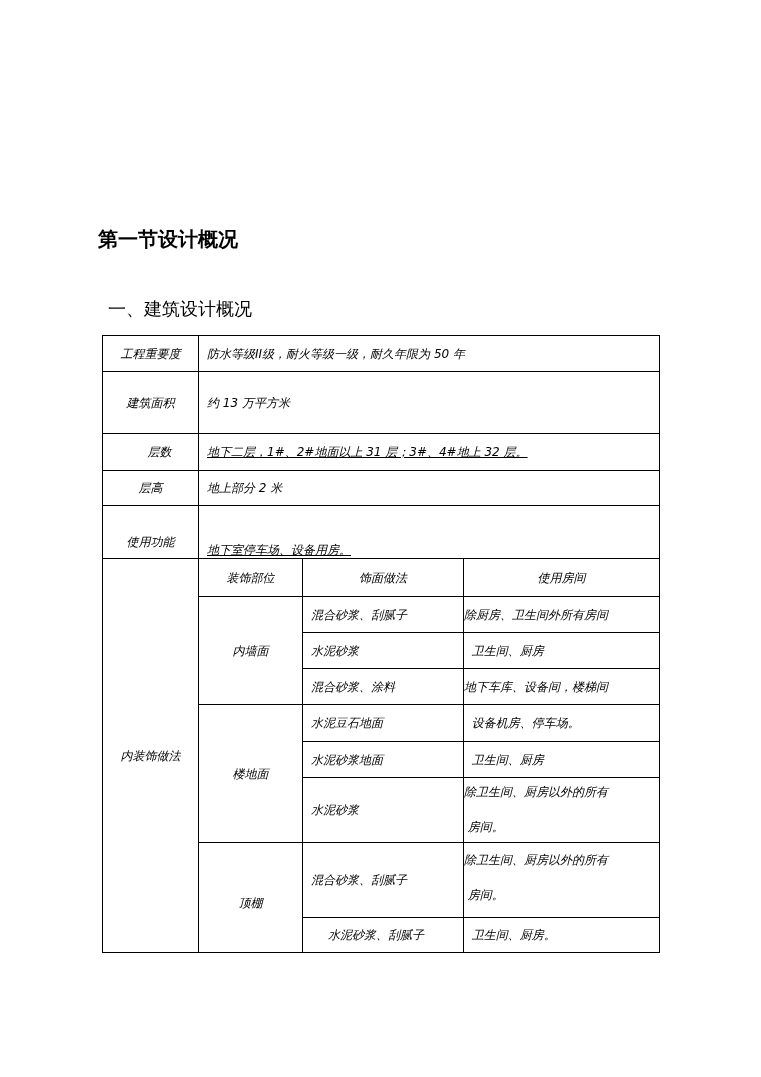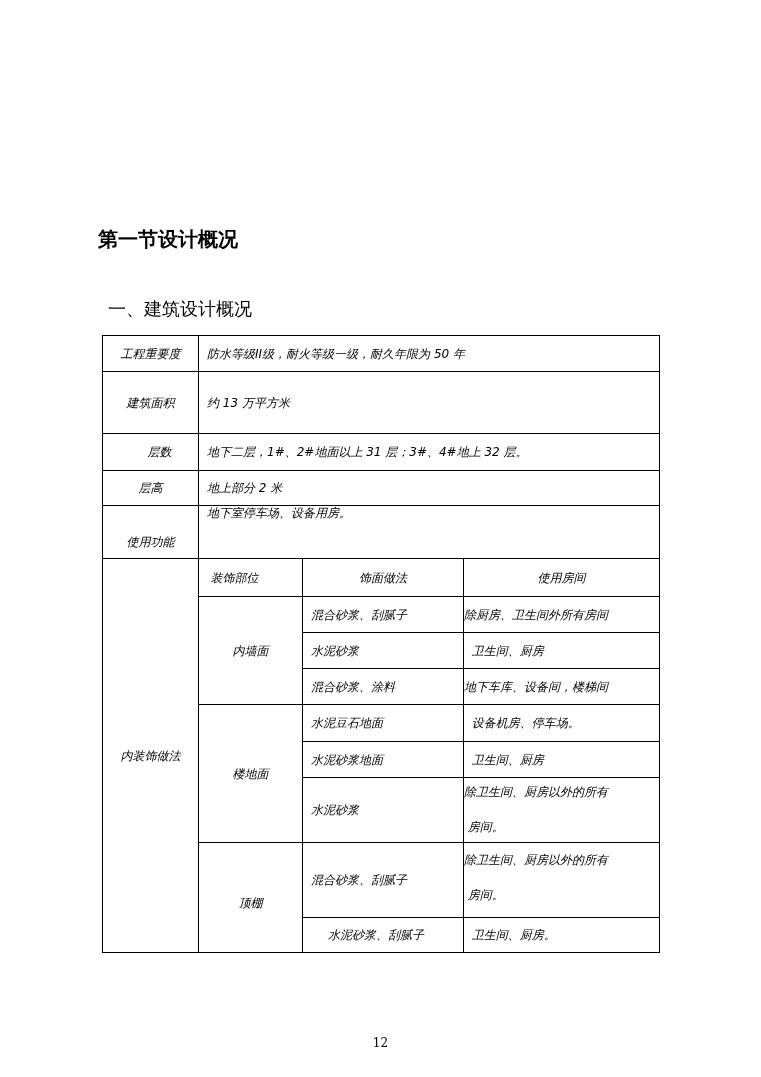--- a/index.html
+++ b/index.html
@@ -69,31 +69,31 @@
     <div class="vl" style="left:302px;top:558px;height:395px;"></div>
     <div class="vl" style="left:463px;top:558px;height:395px;"></div>
 
     <div class="cell center" style="left:103px;width:95px;top:336px;height:35px;">工程重要度</div>
     <div class="cell left" style="left:199px;width:460px;top:336px;height:35px;">防水等级II级，耐火等级一级，耐久年限为  50 年</div>
 
     <div class="cell center" style="left:103px;width:95px;top:372px;height:61px;">建筑面积</div>
     <div class="cell left" style="left:199px;width:460px;top:372px;height:61px;">约  13 万平方米</div>
 
     <div class="cell center" style="left:112px;width:95px;top:434px;height:36px;">层数</div>
-    <div class="cell left" style="left:199px;width:460px;top:434px;height:36px;">地下二层，1#、2#地面以上  31 层；3#、4#地上  32 层。</div>
+    <div class="cell left" style="left:199px;width:460px;top:434px;height:36px;text-decoration:underline;">地下二层，1#、2#地面以上  31 层；3#、4#地上  32 层。</div>
 
     <div class="cell center" style="left:103px;width:95px;top:471px;height:34px;">层高</div>
     <div class="cell left" style="left:199px;width:460px;top:471px;height:34px;">地上部分 2 米</div>
 
     <div class="cell center" style="left:103px;width:95px;top:520px;height:44px;">使用功能</div>
-    <div class="cell left" style="left:199px;width:460px;top:491px;height:44px;">地下室停车场、设备用房。</div>
+    <div class="cell left" style="left:199px;width:460px;top:528px;height:44px;text-decoration:underline;">地下室停车场、设备用房。</div>
 
     <div class="cell center" style="left:103px;width:95px;top:559px;height:393px;">内装饰做法</div>
 
-    <div class="cell center" style="left:183px;width:103px;top:559px;height:37px;">装饰部位</div>
+    <div class="cell center" style="left:199px;width:103px;top:559px;height:37px;">装饰部位</div>
     <div class="cell center" style="left:303px;width:160px;top:559px;height:37px;">饰面做法</div>
     <div class="cell center" style="left:464px;width:195px;top:559px;height:37px;">使用房间</div>
 
     <div class="cell center" style="left:199px;width:103px;top:597px;height:107px;">内墙面</div>
     <div class="cell left" style="left:303px;width:160px;top:597px;height:35px;">混合砂浆、刮腻子</div>
     <div class="cell" style="left:464px;width:195px;top:597px;height:35px;">除厨房、卫生间外所有房间</div>
     <div class="cell left" style="left:303px;width:160px;top:633px;height:35px;">水泥砂浆</div>
     <div class="cell" style="left:468px;width:191px;top:633px;height:35px;white-space:pre;"> 卫生间、厨房</div>
     <div class="cell left" style="left:303px;width:160px;top:669px;height:35px;">混合砂浆、涂料</div>
     <div class="cell" style="left:464px;width:195px;top:669px;height:35px;">地下车库、设备间，楼梯间</div>
@@ -112,14 +112,13 @@
     <div class="cell center" style="left:199px;width:103px;top:843px;height:109px;padding-top:10px;box-sizing:border-box;">顶棚</div>
     <div class="cell left" style="left:303px;width:160px;top:843px;height:74px;">混合砂浆、刮腻子</div>
     <div class="cell wrap" style="left:464px;width:195px;top:843px;height:74px;">
       <span>除卫生间、厨房以外的所有</span>
       <span style="white-space:pre;"> 房间。</span>
     </div>
     <div class="cell left" style="left:320px;width:160px;top:918px;height:34px;">水泥砂浆、刮腻子</div>
     <div class="cell" style="left:468px;width:191px;top:918px;height:34px;white-space:pre;"> 卫生间、厨房。</div>
   </div>
 
-  <div class="page-number">12</div>
 </div>
 
 </body></html>

